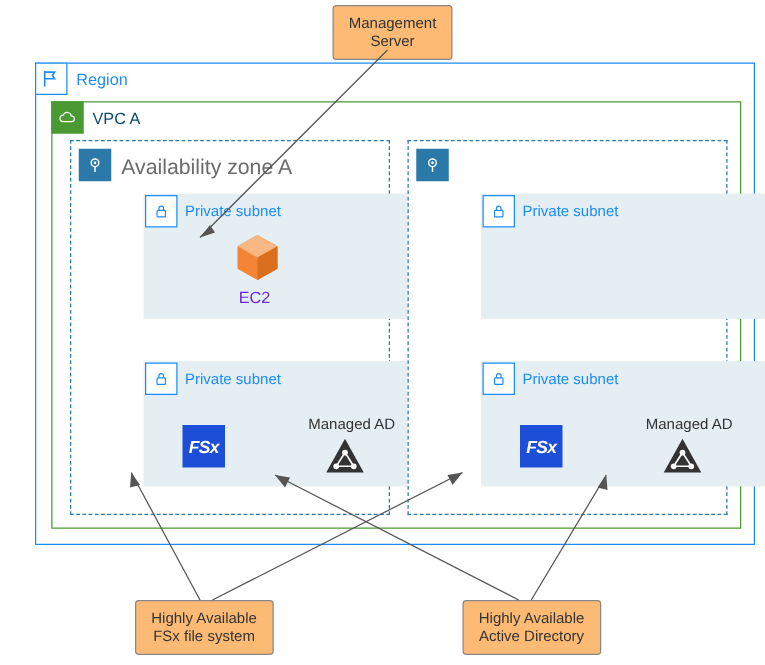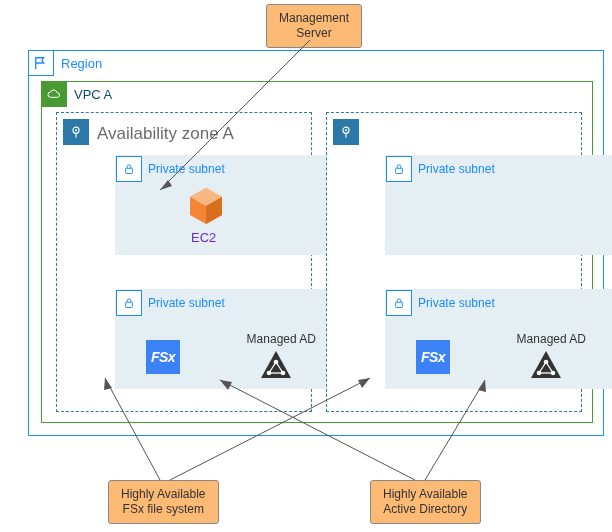--- a/index.html
+++ b/index.html
@@ -20,21 +20,21 @@
   .az-tab svg { width: 14px; height: 14px; }
   .az-label { position: absolute; left: 40px; top: 11px; color: #6b6b6b; font-size: 17px; }
   .subnet { position: absolute; left: 10px; width: 236px; height: 100px; background: #e4eef3; border: 1px solid #e4eef3; margin-left: 48px; }
   .subnet-1 { top: 42px; }
   .subnet-2 { top: 176px; }
   .subnet-tab { position: absolute; left: 0; top: 0; width: 26px; height: 26px; background: #fff; border:1px solid #1a8cff; display:flex; align-items:center; justify-content:center; }
   .subnet-tab svg { width: 12px; height: 12px; }
   .subnet-label { position: absolute; left: 32px; top: 6px; color: #1a8cff; font-size: 12px; }
   .ec2-icon { position: absolute; left: 70px; top: 30px; width: 40px; height: 40px; }
   .ec2-label { position: absolute; left: 75px; top: 74px; color:#6d28d9; font-size:13px; }
-  .fsx-icon { position: absolute; left: 30px; top: 50px; width: 34px; height: 34px; background: #3b82f6; display:flex; align-items:center; justify-content:center; }
+  .fsx-icon { position: absolute; left: 30px; top: 50px; width: 34px; height: 34px; background: #1d4ed8; display:flex; align-items:center; justify-content:center; }
   .fsx-text { color:#fff; font-style:italic; font-weight:bold; font-size:14px; letter-spacing: -0.5px; }
   .ad-icon-wrap { position: absolute; left: 120px; top: 42px; width:80px; text-align:right; }
   .ad-label { font-size: 12px; color:#333; margin-bottom: 2px; }
   .ad-icon { width:34px; height:34px; margin: 0 auto; }
   svg.line { position:absolute; top:0; left:0; width:612px; height:532px; pointer-events:none; }
   svg.line line { stroke:#555; stroke-width:1; }
   svg.line polygon { fill:#555; }
 </style>
 </head>
 <body>

